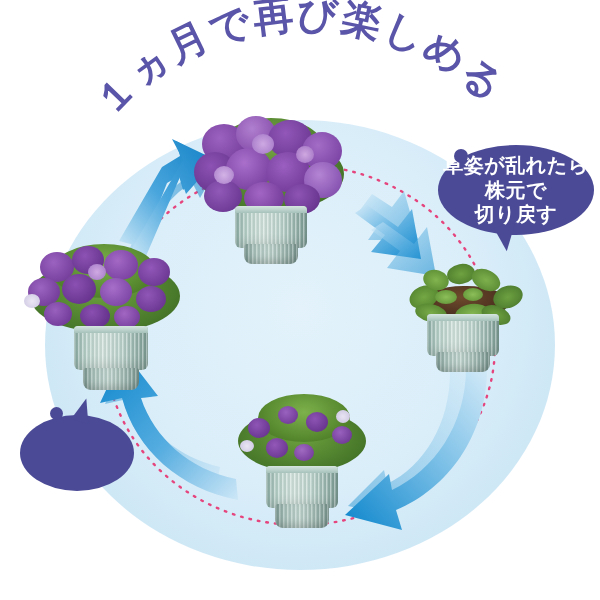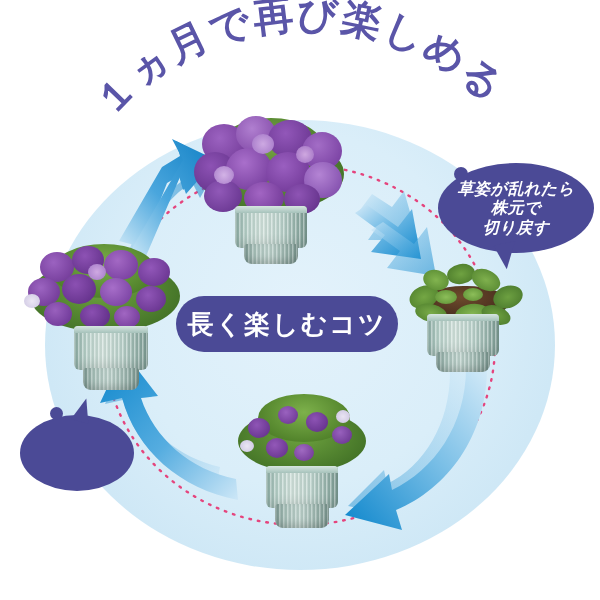--- a/index.html
+++ b/index.html
@@ -237,25 +237,22 @@
     <div class="pot-base" style="left:61px;top:124px;width:56px;height:22px;"></div>
   </div>
 
   <svg id="titlearc" viewBox="0 0 600 600">
     <path id="arcpath" d="M 92,148 A 245,230 0 0 1 512,132" fill="none"></path>
     <text>
       <textPath href="#arcpath" startOffset="50%" text-anchor="middle">１ヵ月で再び楽しめる</textPath>
     </text>
   </svg>
 
-  <div class="center-pill">
-    <span>長く楽しむコツ</span>
-  </div>
-
-  <div class="bubble" style="left:438px;top:163px;width:156px;height:90px;font-size:16px;font-style:italic;">
+
+  <div class="bubble" style="left:438px;top:145px;width:156px;height:90px;font-size:20px;">
     <span class="txt">草姿が乱れたら
 株元で
 切り戻す</span>
     <span class="tail" style="left:58px;top:80px;border-left:8px solid transparent;border-right:14px solid transparent;border-top:26px solid #4b4a96;transform:rotate(-12deg);"></span>
     <span class="tail" style="left:16px;top:4px;width:14px;height:14px;background:#4b4a96;border-radius:50%;"></span>
   </div>
 
   <div class="bubble" style="left:20px;top:415px;width:114px;height:76px;font-size:19px;">
     <span class="tail" style="left:54px;top:-17px;border-left:9px solid transparent;border-right:9px solid transparent;border-bottom:24px solid #4b4a96;transform:rotate(16deg);"></span>
     <span class="tail" style="left:30px;top:-8px;width:13px;height:13px;background:#4b4a96;border-radius:50%;"></span>

